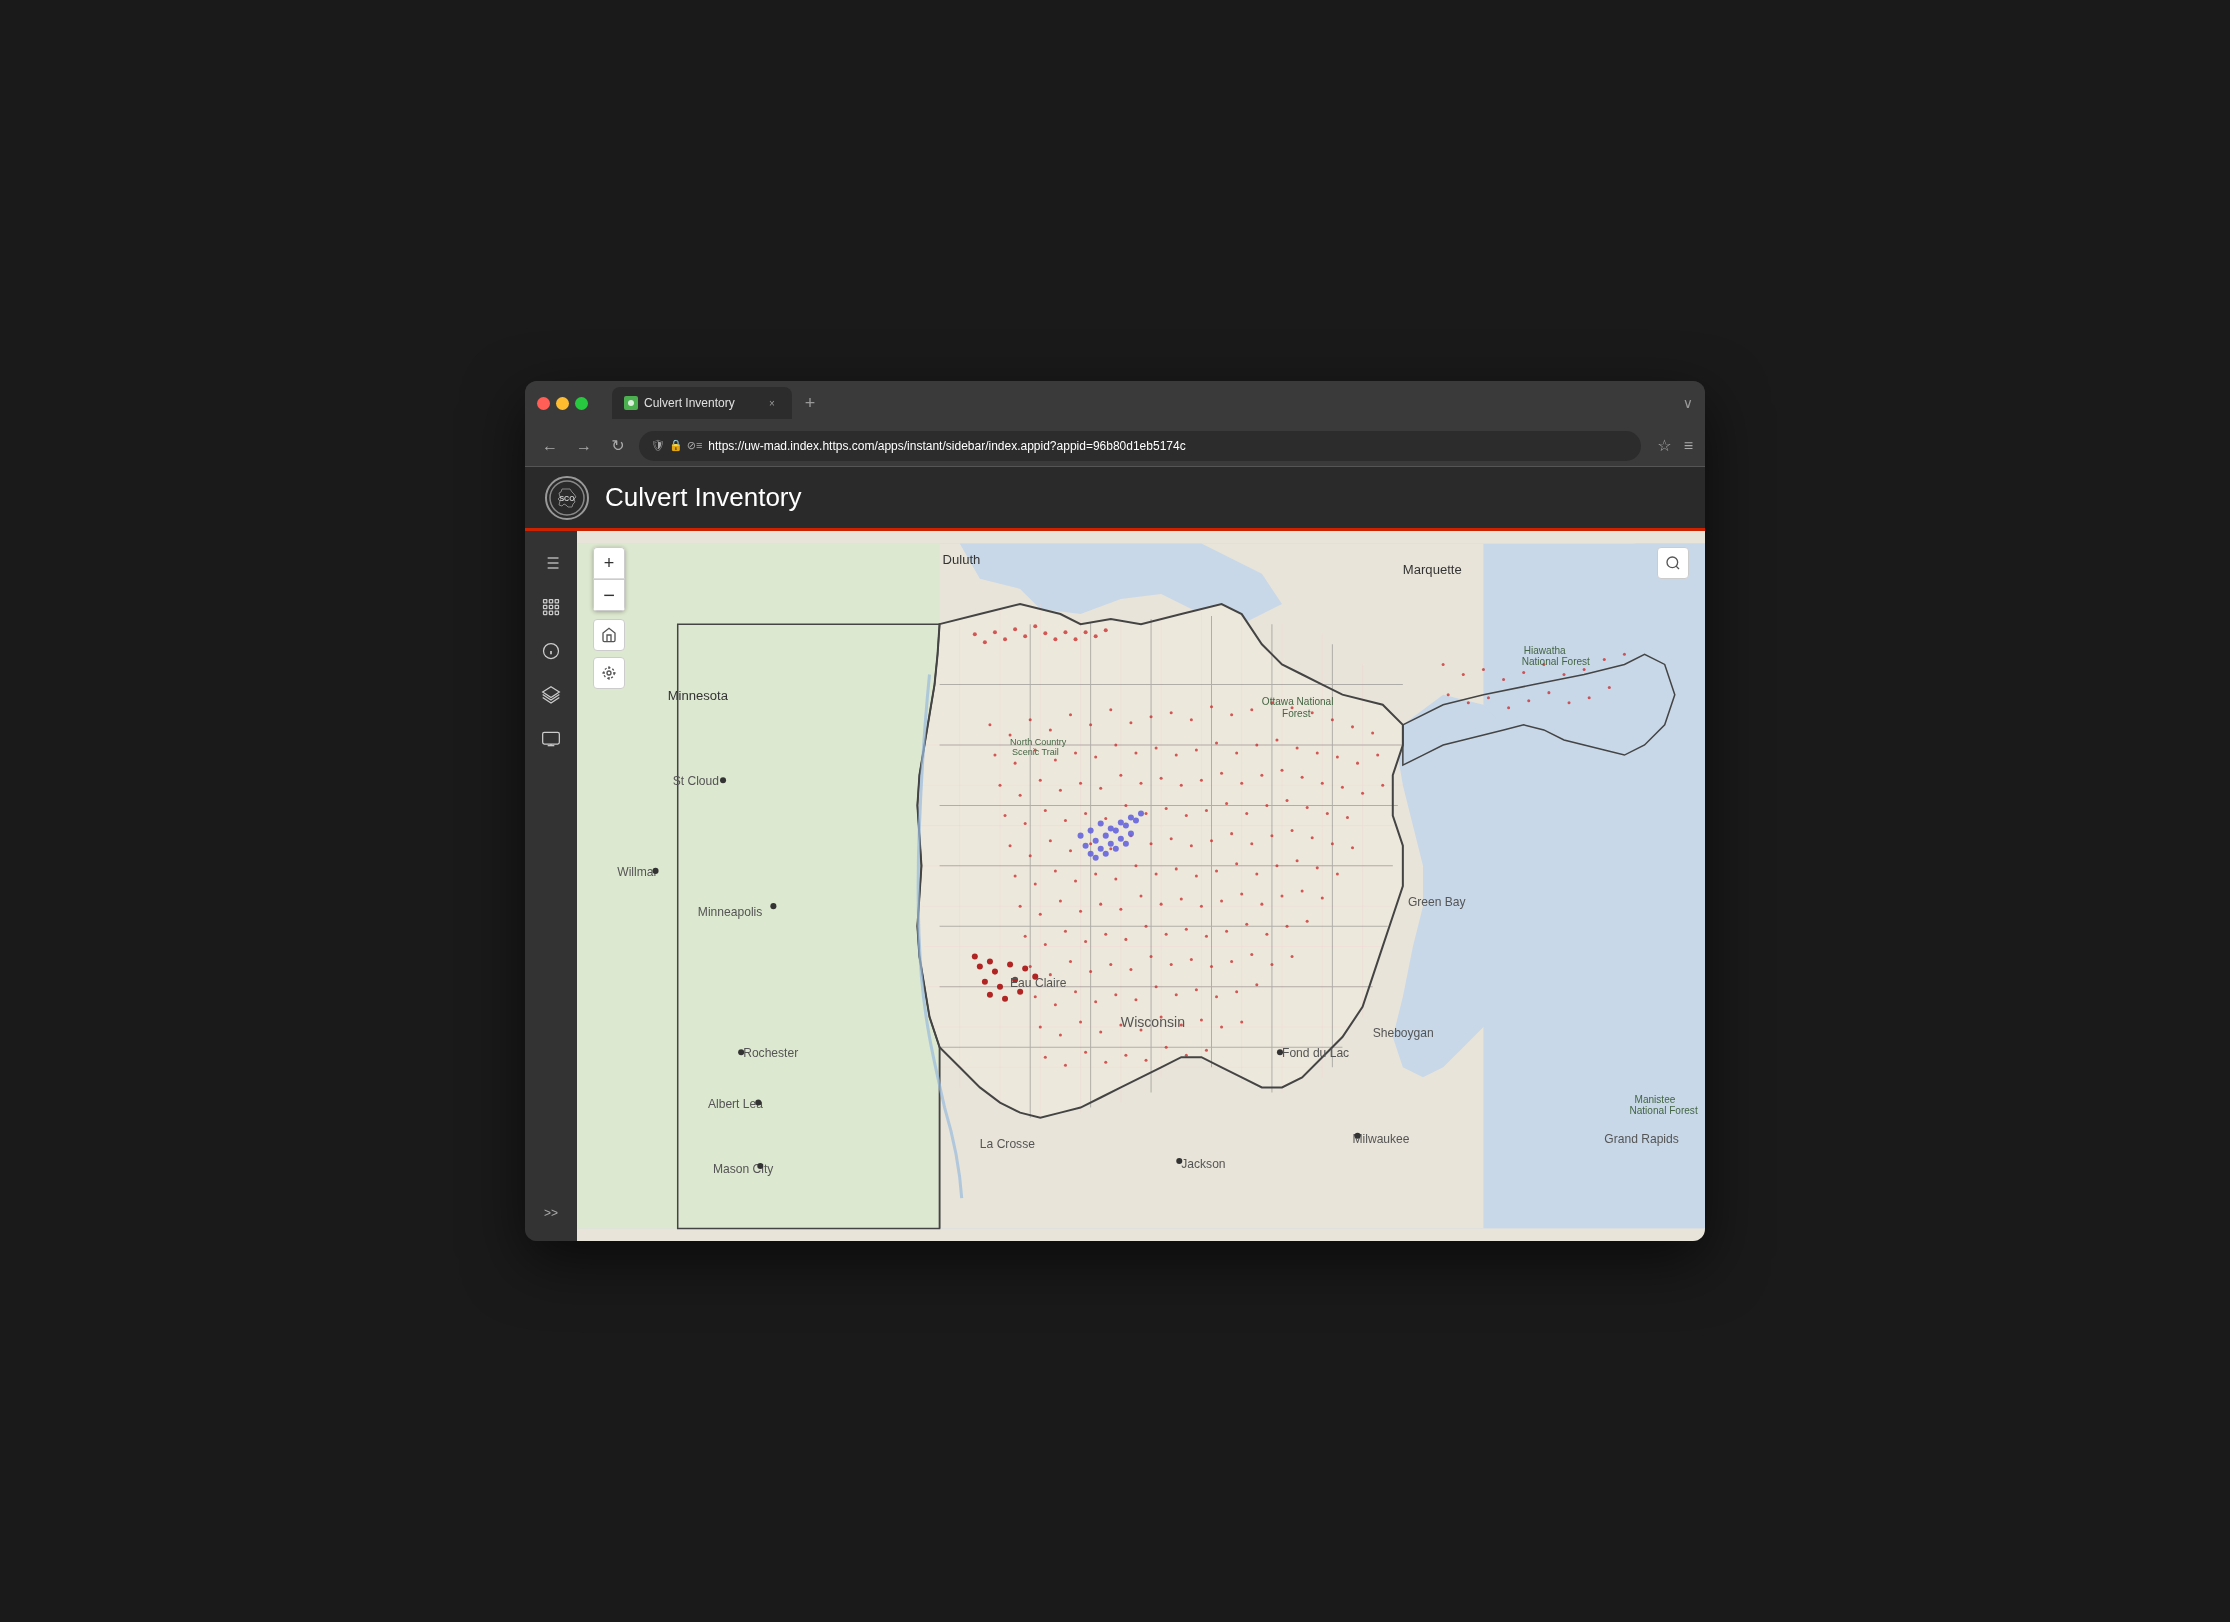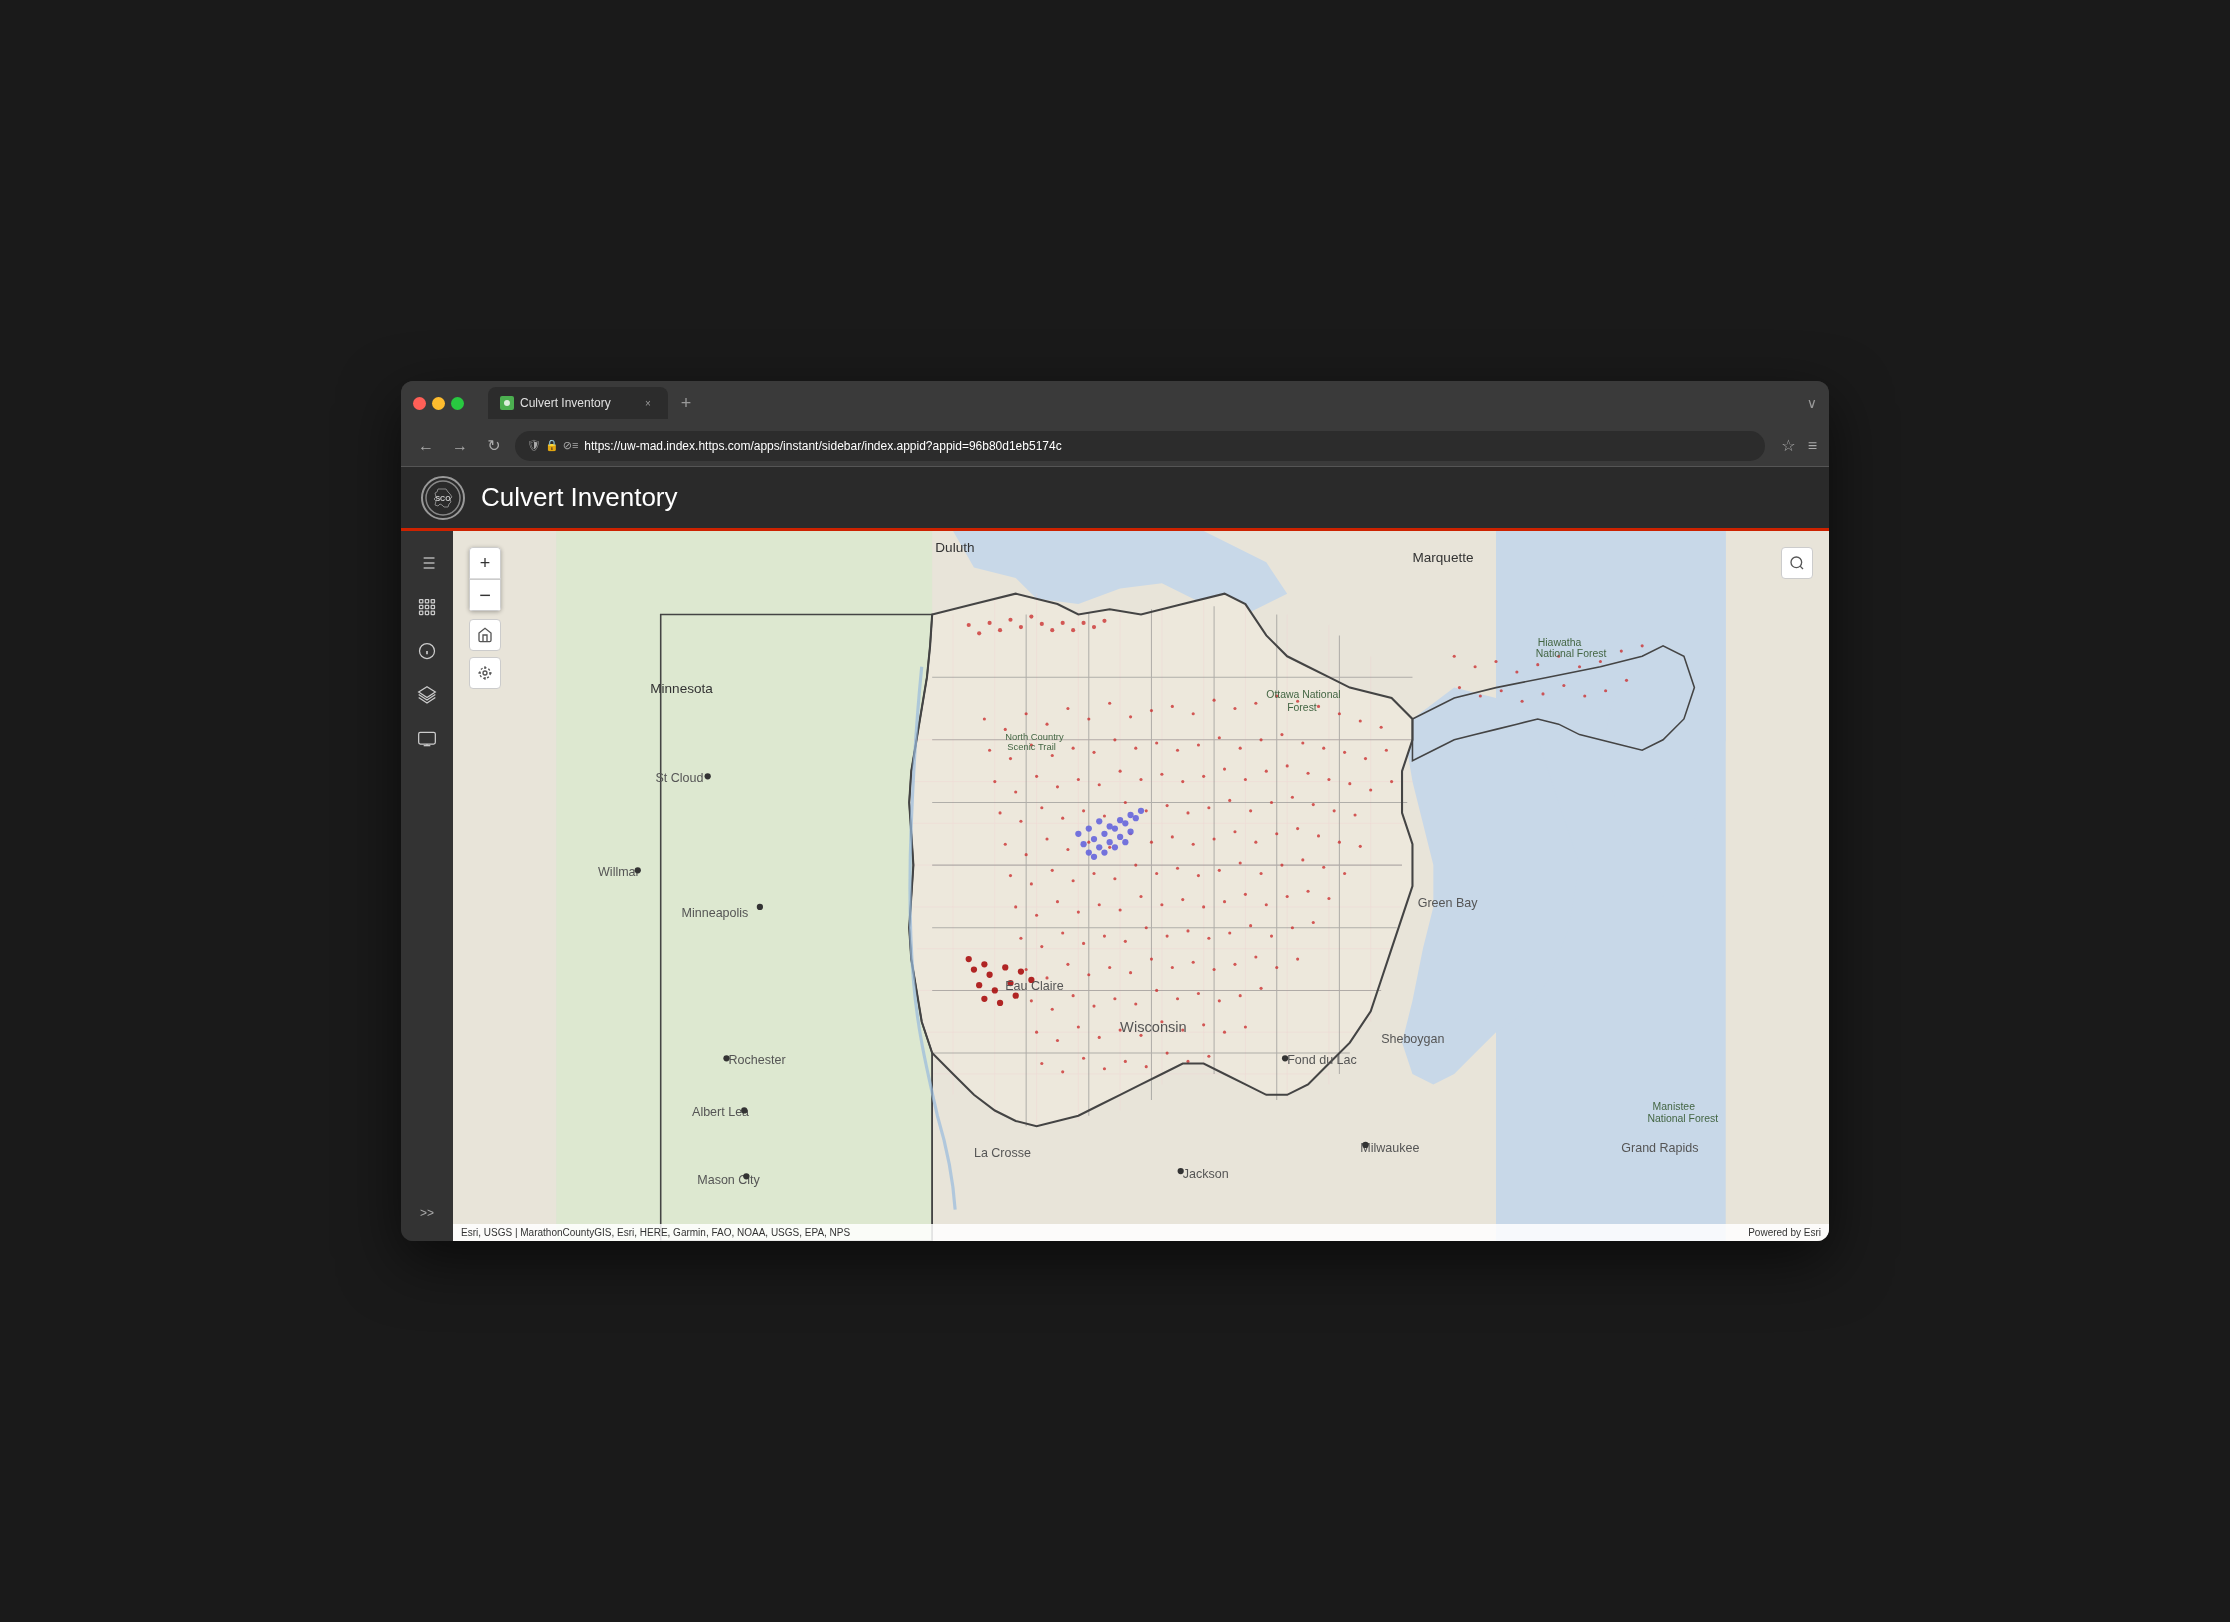--- a/index.html
+++ b/index.html
@@ -5,21 +5,21 @@
     * { margin: 0; padding: 0; box-sizing: border-box; }
     body {
       background: #1a1a1a;
       display: flex;
       justify-content: center;
       align-items: center;
       min-height: 100vh;
       font-family: -apple-system, BlinkMacSystemFont, 'Segoe UI', sans-serif;
     }
     .browser-window {
-      width: 1428px;
+      width: 1180px;
       height: 860px;
       background: #2c2c2c;
       border-radius: 12px;
       overflow: hidden;
       box-shadow: 0 20px 60px rgba(0,0,0,0.6);
       display: flex;
       flex-direction: column;
     }
     
     .title-bar {
@@ -840,20 +840,16 @@
 
         
         <div class="map-search">
           <svg width="16" height="16" viewBox="0 0 24 24" fill="none" stroke="#555" stroke-width="2">
             <circle cx="11" cy="11" r="8"></circle>
             <line x1="21" y1="21" x2="16.65" y2="16.65"></line>
           </svg>
         </div>
 
         
-        <div class="map-attribution">
-          <span>Esri, USGS | MarathonCountyGIS, Esri, HERE, Garmin, FAO, NOAA, USGS, EPA, NPS</span>
-          <span>Powered by Esri</span>
-        </div>
       </div>
     </div>
   </div>
 </div>
 
 </body></html>

